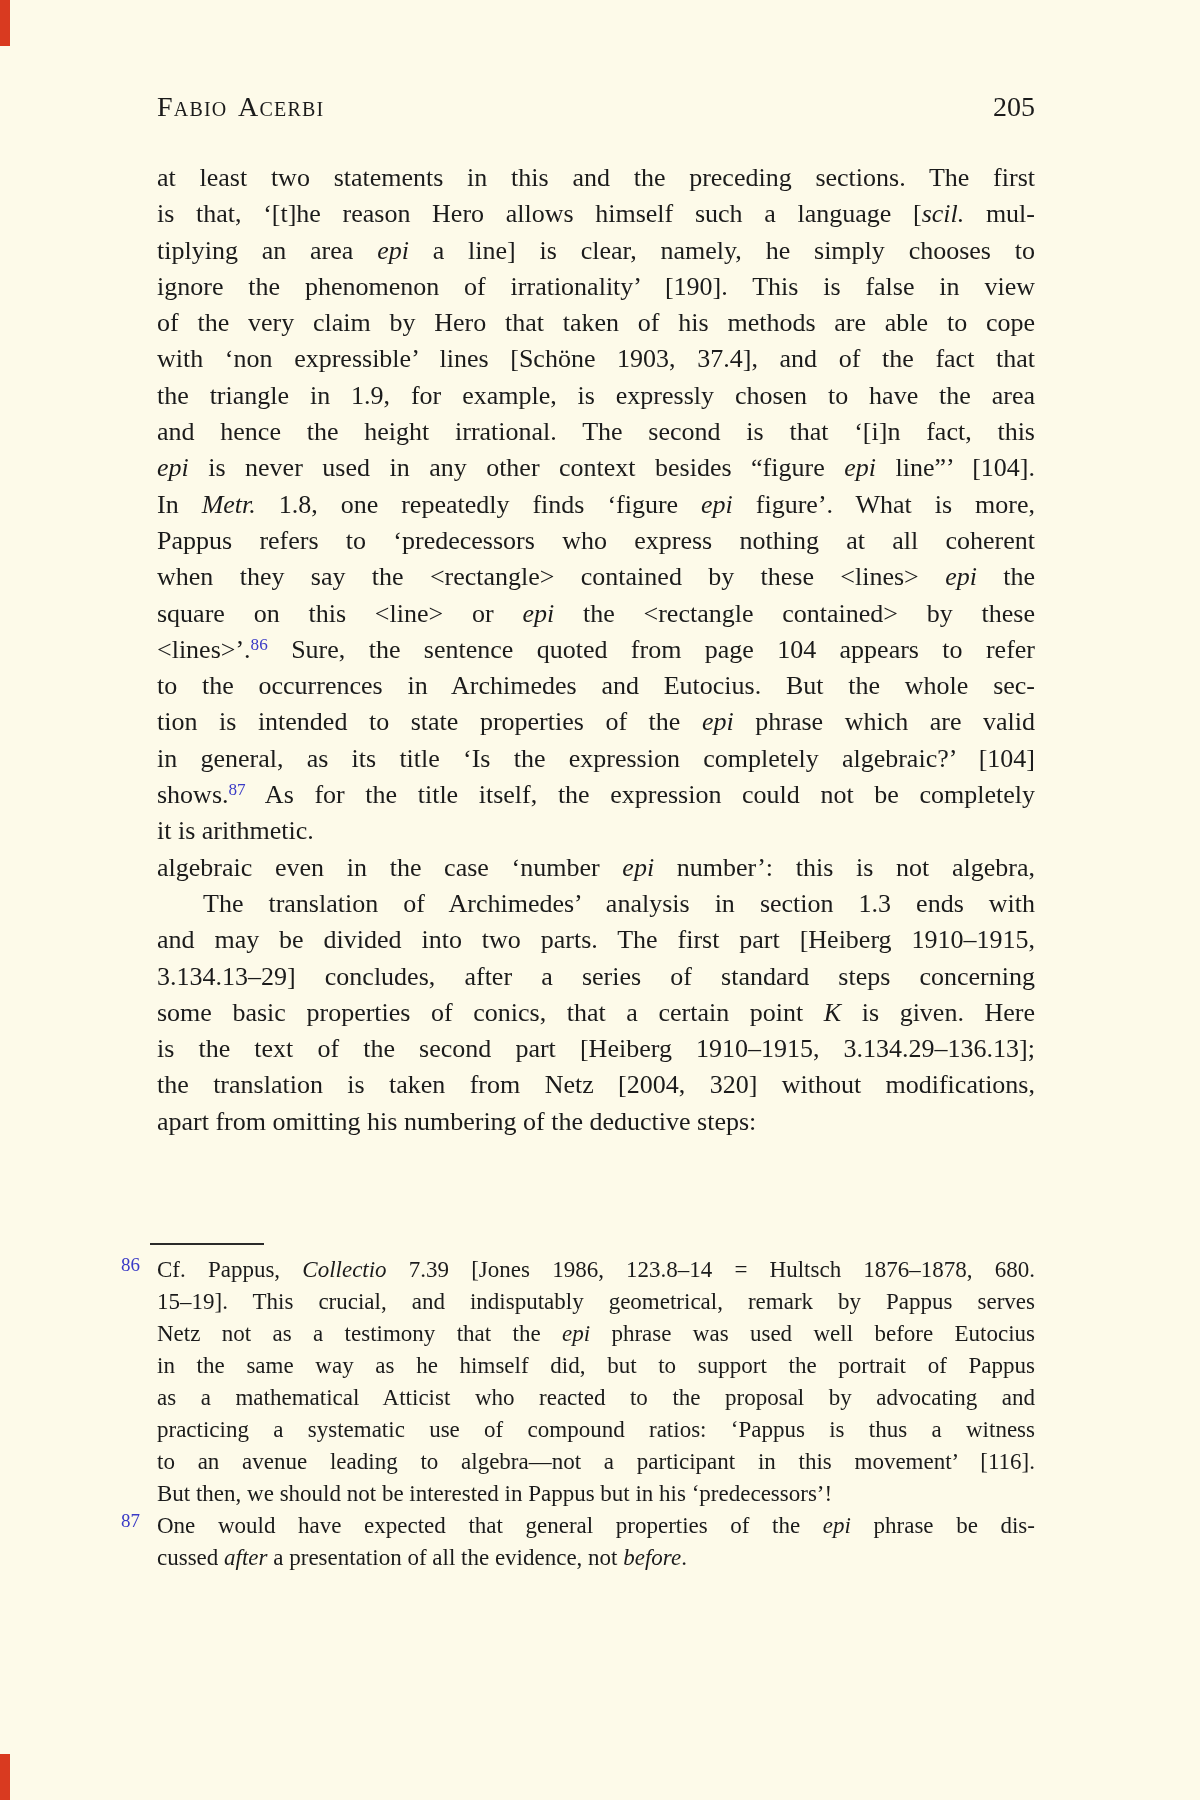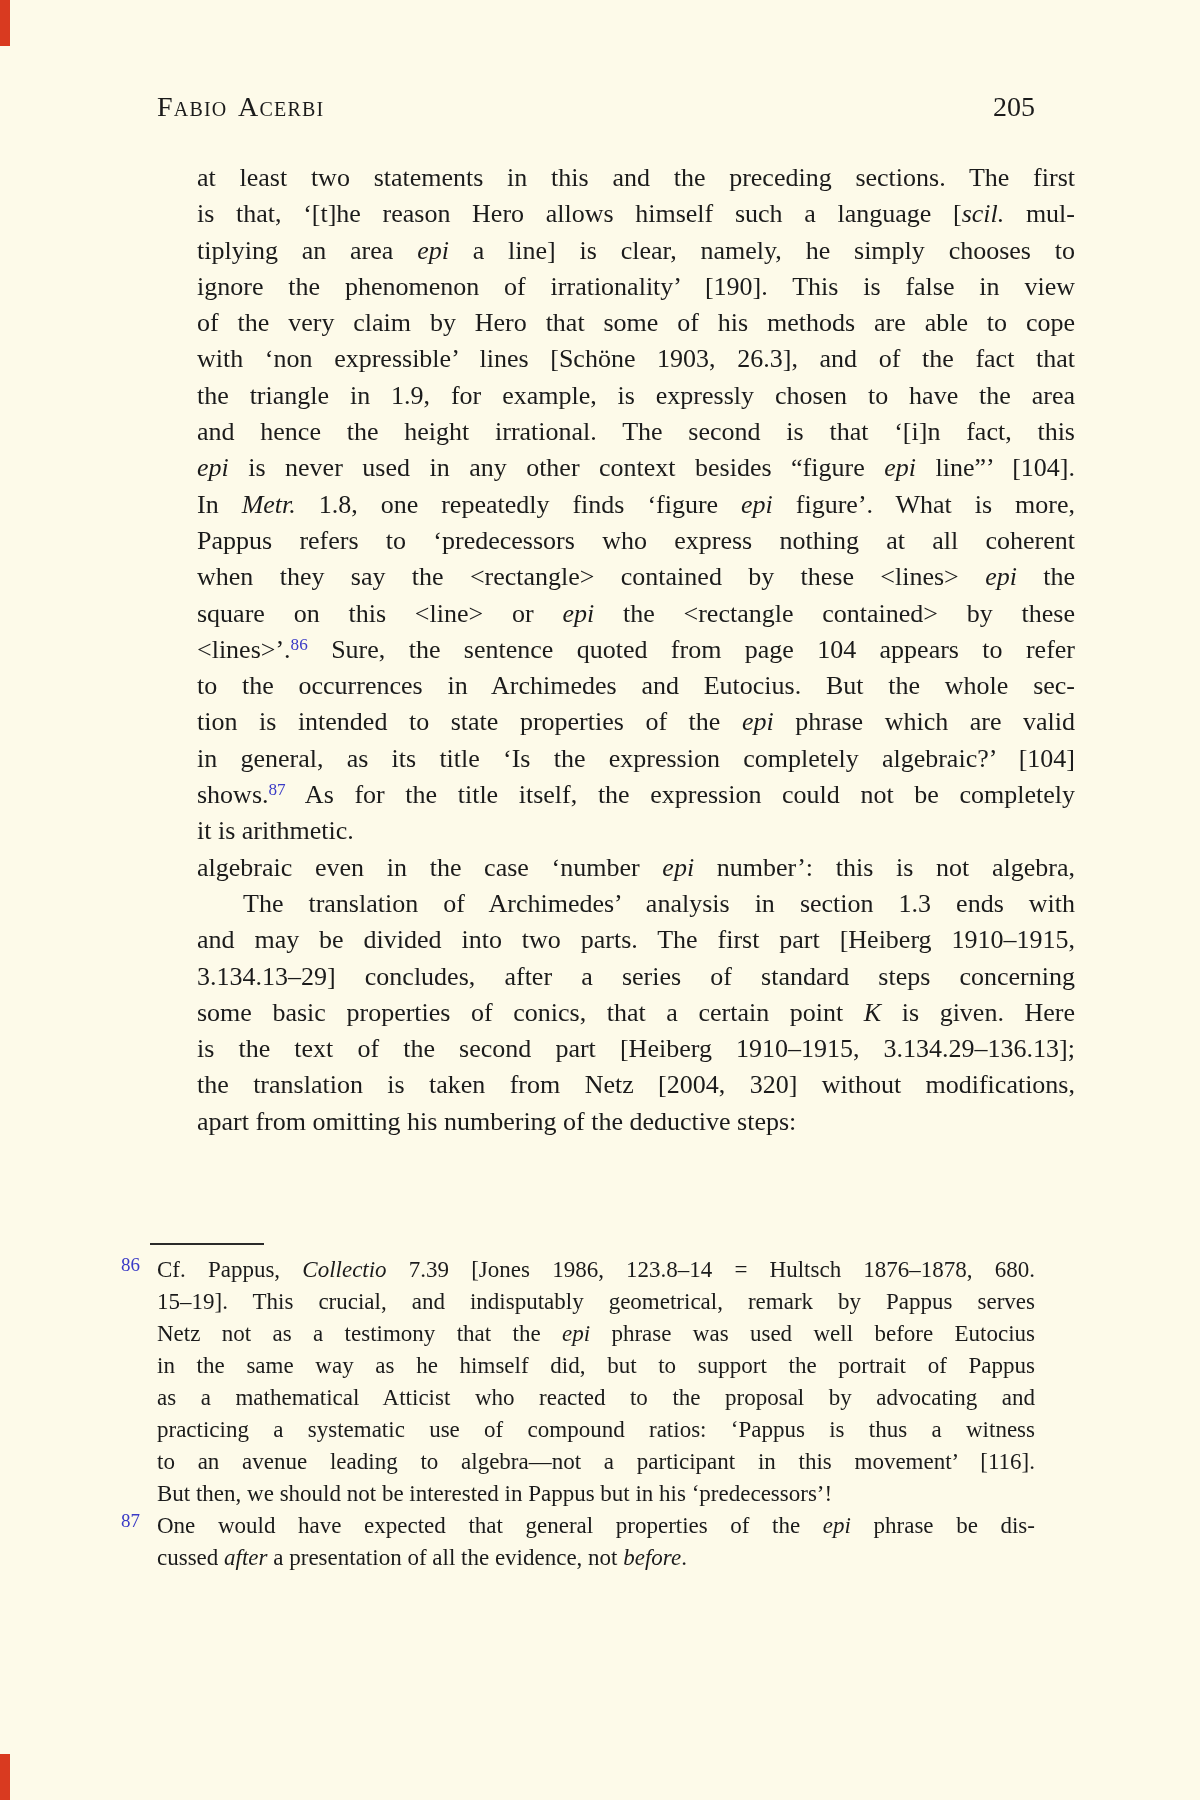--- a/index.html
+++ b/index.html
@@ -17,21 +17,21 @@
   .edge-mark.bottom{top:1754px;}
   .pageheader{
     position:absolute;left:157px;top:90px;width:878px;
     display:flex;justify-content:space-between;align-items:baseline;
     font-size:28px;line-height:34px;
   }
   .author{font-variant:small-caps;letter-spacing:1.2px;word-spacing:4px;text-align:right;}
   .pagenum{font-size:28px;text-align:right;}
   .bodytext{
     position:absolute;left:157px;top:160px;width:878px;
-    font-size:26px;line-height:36.3px;margin-left:40px;
+    font-size:26px;line-height:36.3px;
   }
   .line{
     text-align:justify;
     text-align-last:justify;
     white-space:normal;
     height:36.3px;
   }
   .line.last{text-align-last:left;}
   .para.indent .line:first-child{text-indent:46px;}
   .it{font-style:italic;}
@@ -65,22 +65,22 @@
     <span class="author">Fabio Acerbi</span>
     <span class="pagenum">205</span>
   </div>
 
   <div class="bodytext">
     <div class="para">
         <div class="line">at least two statements in this and the preceding sections. The first</div>
         <div class="line">is that, ‘[t]he reason Hero allows himself such a language [<span class="it">scil.</span> mul-</div>
         <div class="line">tiplying an area <span class="it">epi</span> a line] is clear, namely, he simply chooses to</div>
         <div class="line">ignore the phenomenon of irrationality’ [190]. This is false in view</div>
-        <div class="line">of the very claim by Hero that some of his methods are able to cope</div>
-        <div class="line">with ‘non expressible’ lines [Schöne 1903, 26.3], and of the fact that</div>
+        <div class="line">of the very claim by Hero that taken of his methods are able to cope</div>
+        <div class="line">with ‘non expressible’ lines [Schöne 1903, 37.4], and of the fact that</div>
         <div class="line">the triangle in 1.9, for example, is expressly chosen to have the area</div>
         <div class="line">and hence the height irrational. The second is that ‘[i]n fact, this</div>
         <div class="line"><span class="it">epi</span> is never used in any other context besides “figure <span class="it">epi</span> line”’ [104].</div>
         <div class="line">In <span class="it">Metr.</span> 1.8, one repeatedly finds ‘figure <span class="it">epi</span> figure’. What is more,</div>
         <div class="line">Pappus refers to ‘predecessors who express nothing at all coherent</div>
         <div class="line">when they say the &lt;rectangle&gt; contained by these &lt;lines&gt; <span class="it">epi</span> the</div>
         <div class="line">square on this &lt;line&gt; or <span class="it">epi</span> the &lt;rectangle contained&gt; by these</div>
         <div class="line">&lt;lines&gt;’.<sup class="fnref">86</sup> Sure, the sentence quoted from page 104 appears to refer</div>
         <div class="line">to the occurrences in Archimedes and Eutocius. But the whole sec-</div>
         <div class="line">tion is intended to state properties of the <span class="it">epi</span> phrase which are valid</div>

